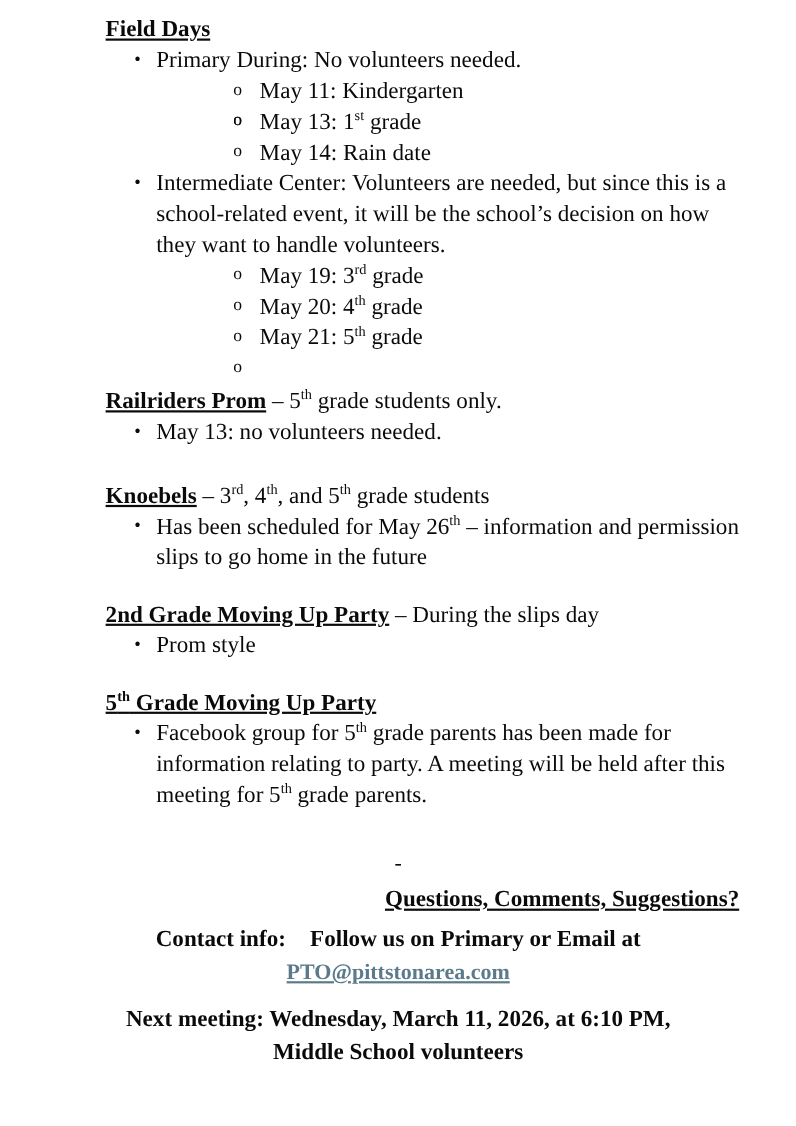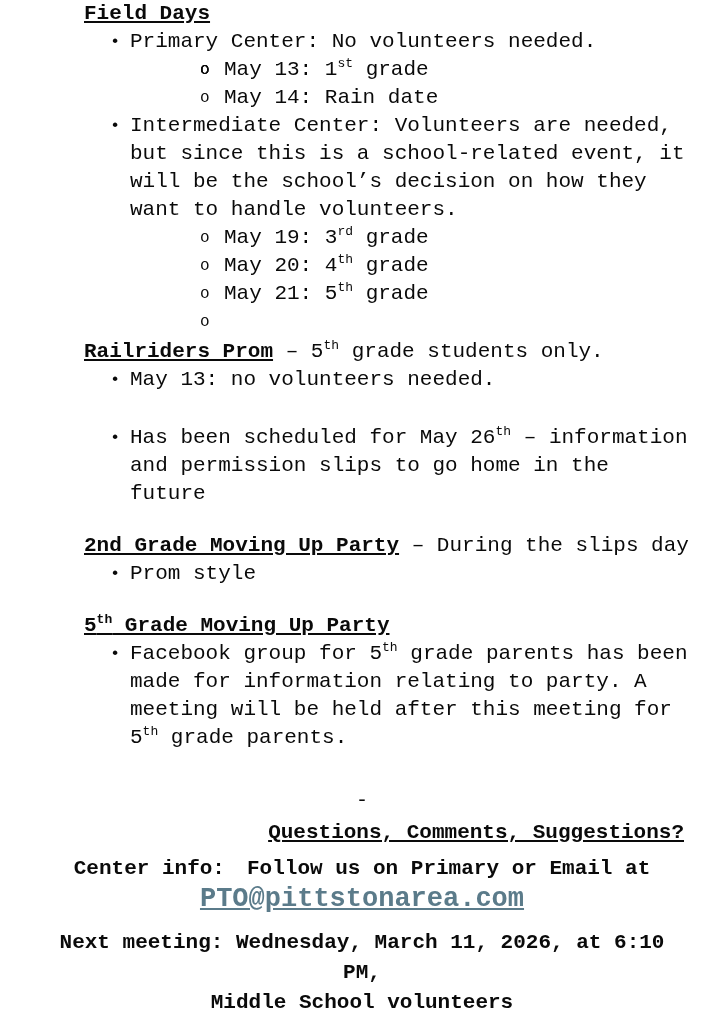--- a/index.html
+++ b/index.html
@@ -12,23 +12,22 @@
     height: 1024px;
     font-family: "Liberation Serif", "DejaVu Serif", serif;
     color: #0a0a0a;
     -webkit-font-smoothing: antialiased;
     overflow: hidden;
   }
   .page {
     position: relative;
     width: 724px;
     height: 1024px;
-    padding: 0;
+    padding: 12px;
     box-sizing: border-box;
-    font-family: Liberation Mono, monospace;
   }
 
   
   .h-sec {
     font-size: 21px;
     font-weight: bold;
     text-decoration: underline;
     text-underline-offset: 2px;
   }
   .sec-line {
@@ -112,44 +111,45 @@
     text-align: right;
   }
   .f-bold {
     font-size: 21px;
     font-weight: bold;
     line-height: 30px;
     margin: 0;
   }
   .f-tab { display: inline-block; width: 22px; }
   .email {
-    font-size: 27px;
+    font-size: 20px;
     color: #5b7b8a;
     text-decoration: underline;
     text-underline-offset: 2px;
     line-height: 30px;
   }
   .f-gap { height: 12px; }
 </style>
 </head>
 <body>
 
 <div class="page">
 
   <div class="block">
     <p class="sec-line">
       <span class="h-sec">Field Days</span>
     </p>
     <ul class="lvl1">
       <li>
         <span class="bullet">•</span>
-        <span>Primary Center: No volunteers needed.</span>
+        <span>Primary During: No volunteers needed.</span>
         <ul class="lvl2">
           <li>
             <span class="circle">o</span>
+            <span>May 11: Kindergarten</span>
           </li>
           <li>
             <span class="circle">o</span>
           </li>
           <li>
             <span class="circle">o</span>
             <span>May 13: 1<sup>st</sup> grade</span>
           </li>
           <li>
             <span class="circle">o</span>
@@ -191,20 +191,23 @@
       <li>
         <span class="bullet">•</span>
         <span>May 13: no volunteers needed.</span>
       </li>
     </ul>
   </div>
 
   <div class="gap-lg"></div>
 
   <div class="block">
+    <p class="sec-line">
+      <span class="h-sec">Knoebels</span><span class="tail"> – 3<sup>rd</sup>, 4<sup>th</sup>, and 5<sup>th</sup> grade students</span>
+    </p>
     <ul class="lvl1">
       <li>
         <span class="bullet">•</span>
         <span>Has been scheduled for May 26<sup>th</sup> – information and permission slips to go home in the future</span>
       </li>
     </ul>
   </div>
 
   <div class="gap-md"></div>
 
@@ -230,21 +233,21 @@
       <li>
         <span class="bullet">•</span>
         <span>Facebook group for 5<sup>th</sup> grade parents has been made for information relating to party. A meeting will be held after this meeting for 5<sup>th</sup> grade parents.</span>
       </li>
     </ul>
   </div>
 
   <div class="footer">
     <p class="dash">-</p>
     <p class="f-head">Questions, Comments, Suggestions?</p>
-    <p class="f-bold"><span>Center info:</span><span class="f-tab"></span><span>Follow us on Primary or Email at</span></p>
+    <p class="f-bold"><span>Contact info:</span><span class="f-tab"></span><span>Follow us on Primary or Email at</span></p>
     <p class="f-bold"><a class="email" href="#">PTO@pittstonarea.com</a></p>
     <div class="f-gap"></div>
     <p class="f-bold">Next meeting: Wednesday, March 11, 2026, at 6:10 PM,</p>
     <p class="f-bold">Middle School volunteers</p>
     <div class="f-gap"></div>
 
   </div>
 
 </div>
 

